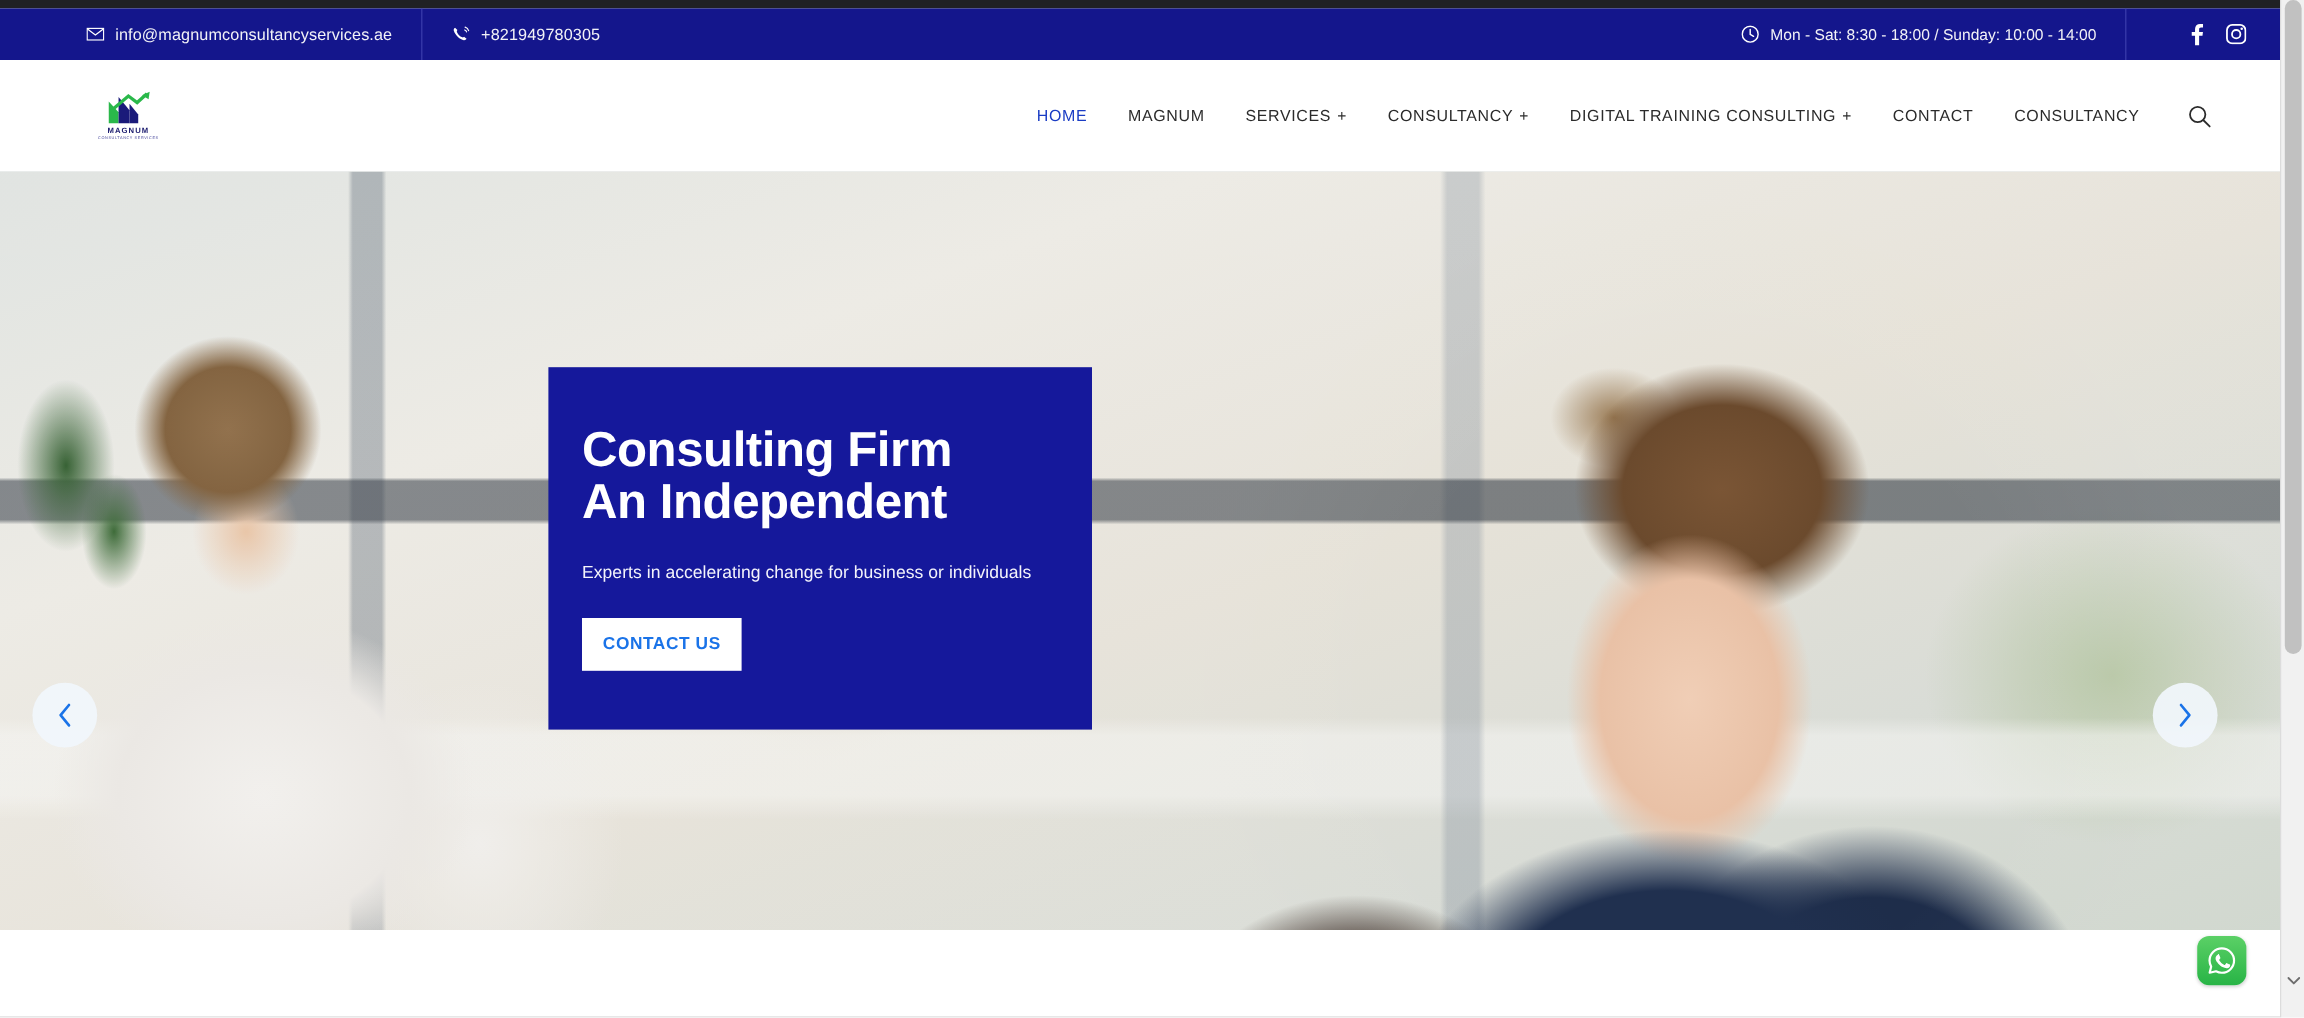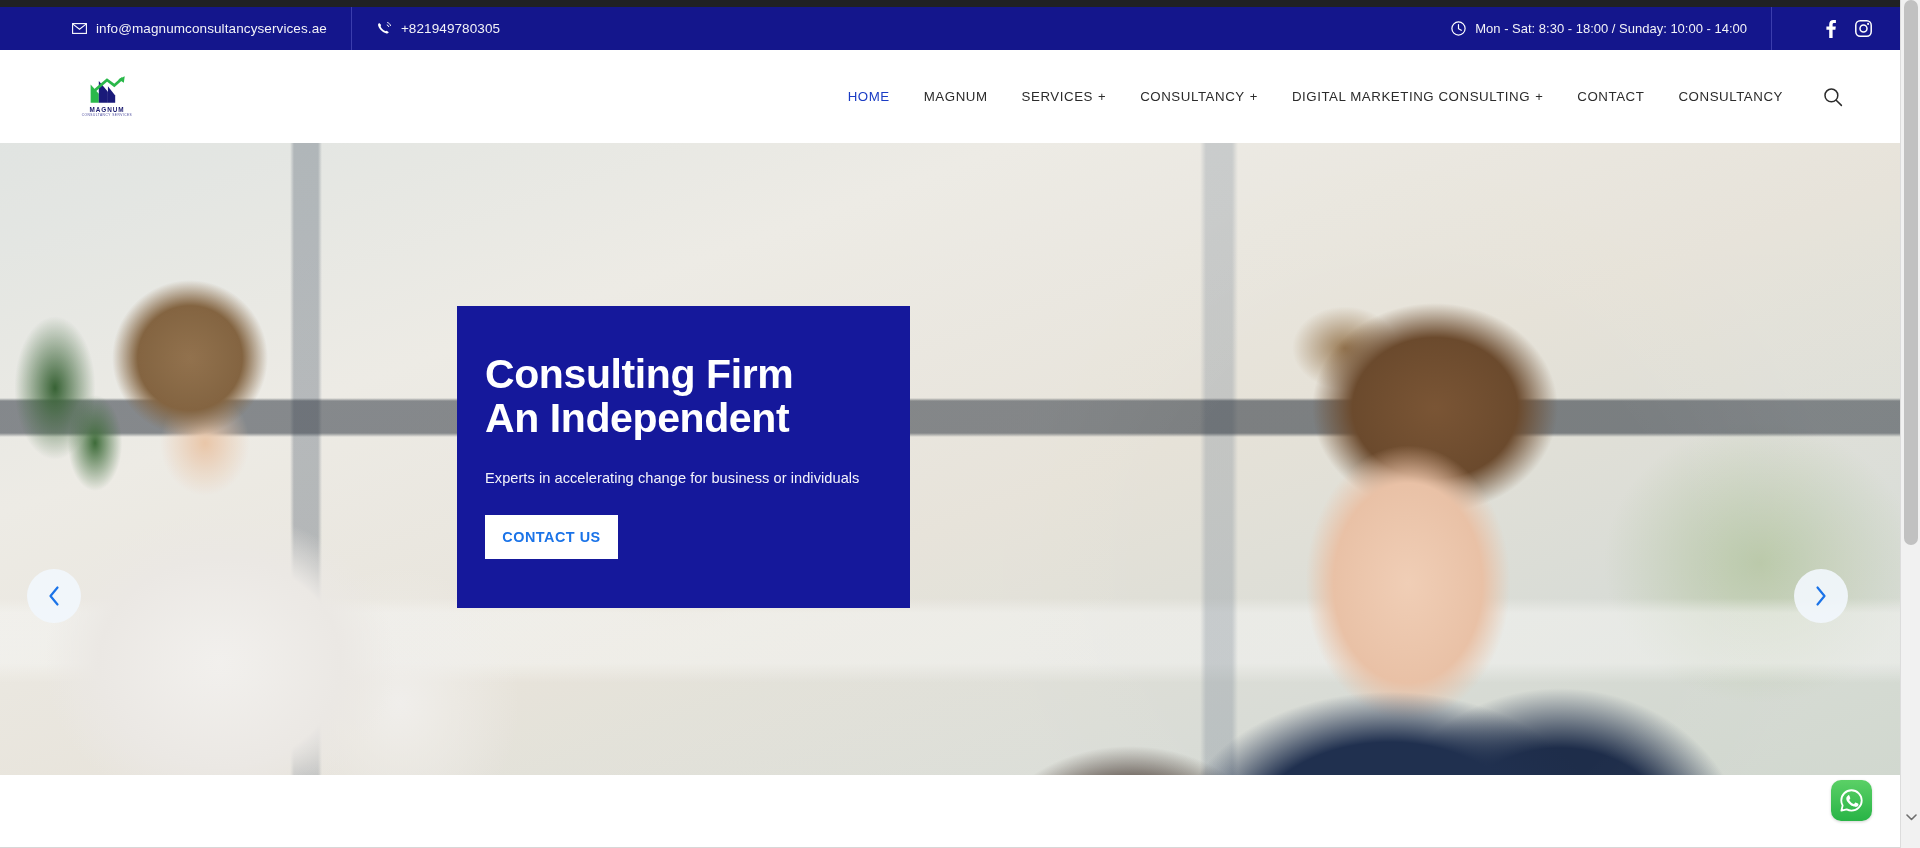--- a/index.html
+++ b/index.html
@@ -418,21 +418,21 @@
         <span>SERVICES</span>
         <span class="nav-plus">+</span>
       </a>
 
       <a class="nav-item" href="#">
         <span>CONSULTANCY</span>
         <span class="nav-plus">+</span>
       </a>
 
       <a class="nav-item" href="#">
-        <span>DIGITAL MARKETING CONSULTING</span>
+        <span>DIGITAL TRAINING CONSULTING</span>
         <span class="nav-plus">+</span>
       </a>
 
       <a class="nav-item" href="#">
         <span>CONTACT</span>
       </a>
 
       <a class="nav-item" href="#">
         <span>CONSULTANCY</span>
       </a>

